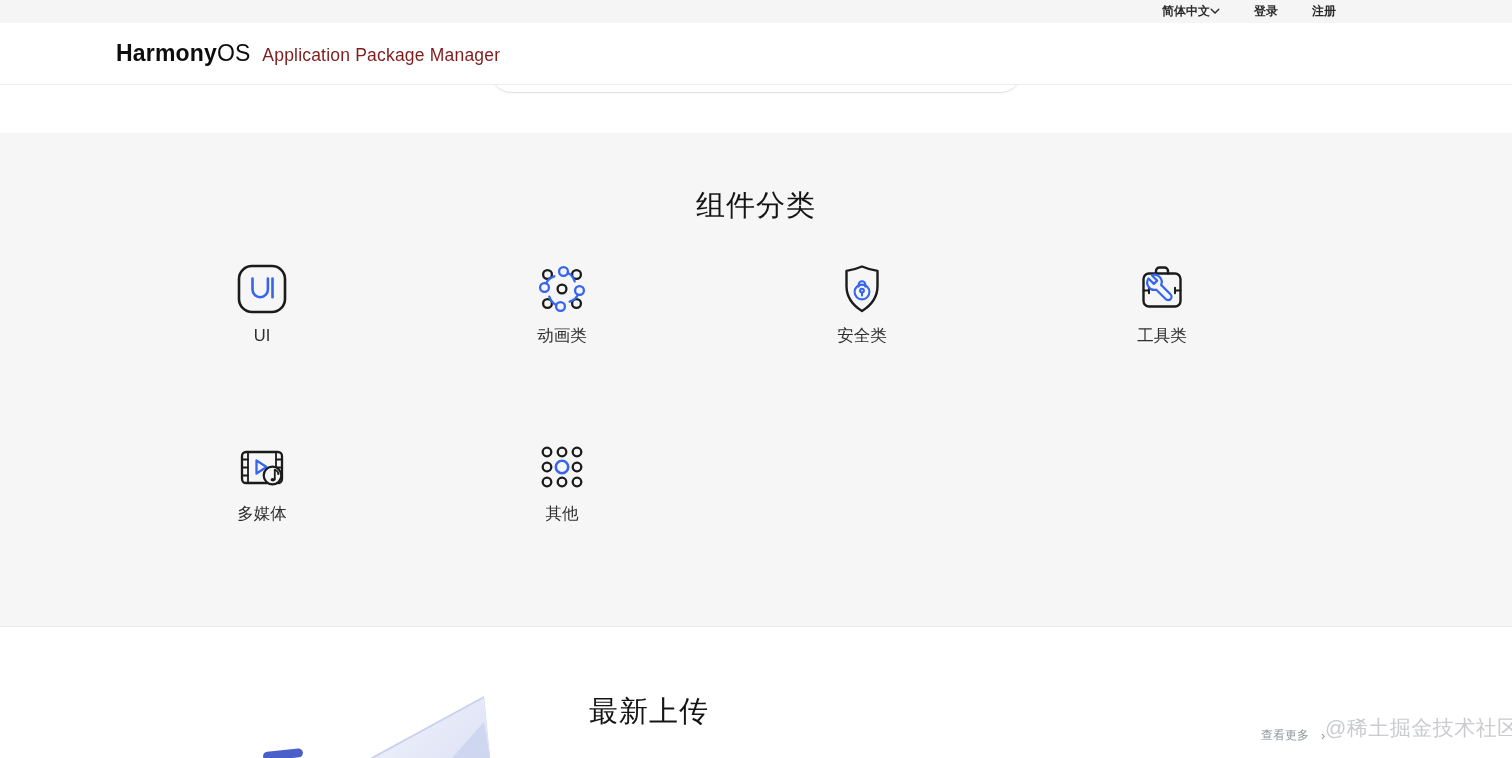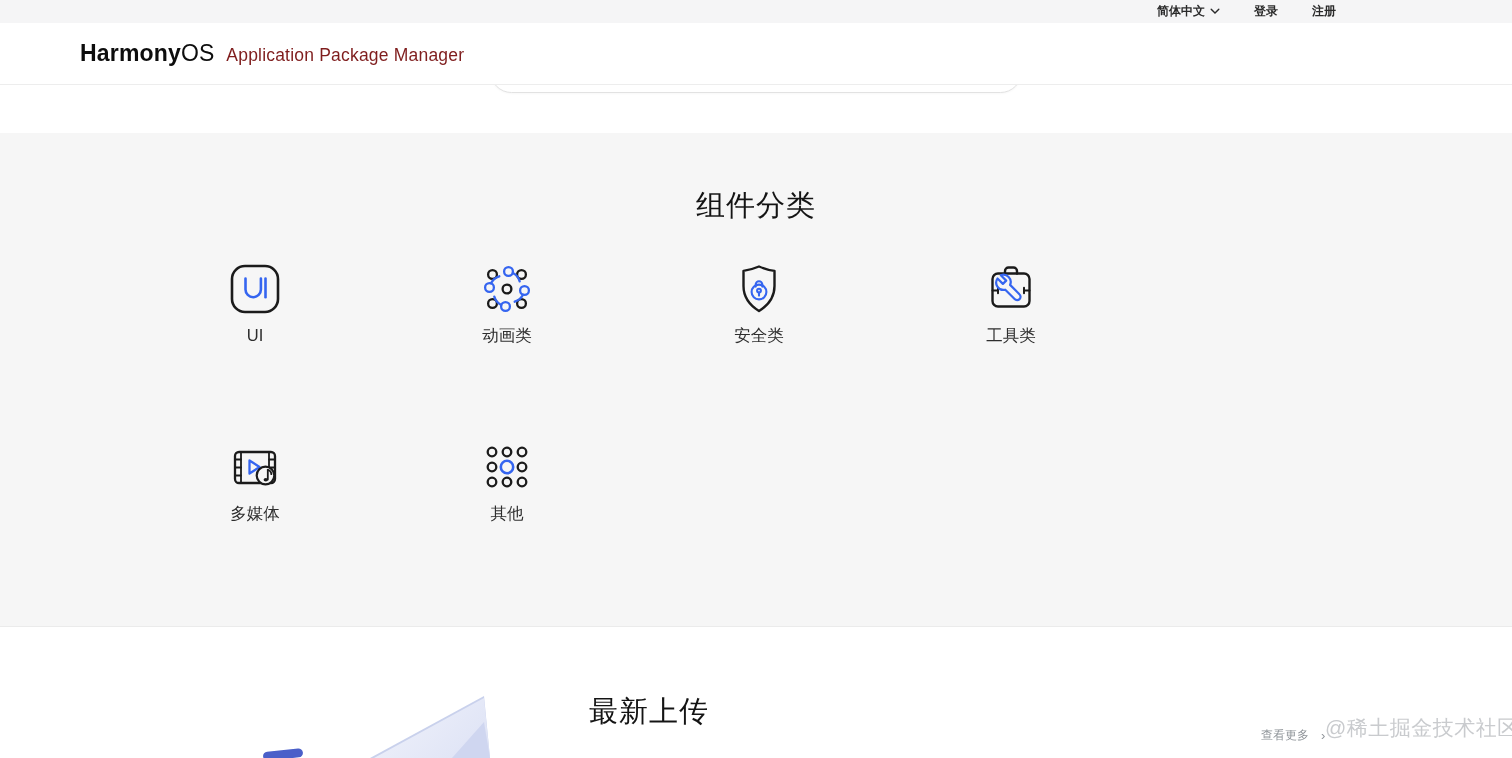--- a/index.html
+++ b/index.html
@@ -9,42 +9,42 @@
     --section-bg:#f6f6f6;
   }
   *{margin:0;padding:0;box-sizing:border-box;}
   html,body{width:1512px;height:758px;overflow:hidden;background:#fff;
     font-family:"Liberation Sans","DejaVu Sans",sans-serif;}
   .page{position:relative;width:1512px;height:758px;background:#fff;}
 
   
   .topbar{position:absolute;top:0;left:0;width:100%;height:23px;background:var(--topbar-bg);
     display:flex;align-items:center;justify-content:flex-end;padding-right:176px;gap:34px;z-index:40;}
-  .topbar .tb-item{font-size:12px;font-weight:600;color:#2a2a2a;display:flex;align-items:center;gap:5px;cursor:pointer;}
+  .topbar .tb-item{font-size:12px;font-weight:600;color:#2a2a2a;display:flex;align-items:center;cursor:pointer;}
   .tb-chevron svg{display:block;}
 
   
   .header{position:absolute;top:23px;left:0;width:100%;height:61px;background:#fff;z-index:30;
-    display:flex;align-items:center;padding-left:80px;}
+    display:flex;align-items:center;padding-left:116px;}
   .brand{display:flex;align-items:baseline;}
   .brand-bold{font-size:23px;font-weight:700;color:#0d0d0d;letter-spacing:.2px;}
   .brand-light{font-size:23px;font-weight:300;color:#0d0d0d;}
   .brand-sub{font-size:17.5px;color:#7f1d1d;margin-left:12px;font-weight:400;letter-spacing:.2px;}
   .hairline{position:absolute;top:84px;left:0;width:100%;height:1px;background:#ededed;z-index:35;}
 
   
   .search-pill{position:absolute;top:50px;left:490px;width:532px;height:43px;border:1px solid #e2e2e2;
     border-radius:22px;background:#fff;z-index:10;box-shadow:0 1px 2px rgba(0,0,0,.03);}
 
   
   .cat-section{position:absolute;top:133px;left:0;width:100%;height:494px;background:var(--section-bg);
     border-bottom:1px solid #ebebeb;padding-left:6px;}
   .cat-title{position:absolute;top:53px;left:0;width:100%;text-align:center;
     font-size:29px;font-weight:500;color:#141414;letter-spacing:1px;}
-  .cat-row{position:absolute;left:129px;display:flex;}
+  .cat-row{position:absolute;left:136px;display:flex;gap:48px;}
   .cat-row.row-1{top:128px;}
   .cat-row.row-2{top:306px;}
   .cell{width:252px;display:flex;flex-direction:column;align-items:center;cursor:pointer;}
   .cell .icon{width:56px;height:56px;display:block;}
   .cell .icon svg{width:56px;height:56px;display:block;}
   .cell .label{margin-top:9px;font-size:16.5px;line-height:19px;color:#2e2e2e;}
 
   
   .ic{fill:none;stroke:var(--ink);stroke-width:2.3;stroke-linecap:round;stroke-linejoin:round;}
   .ic .b{stroke:var(--accent);}

